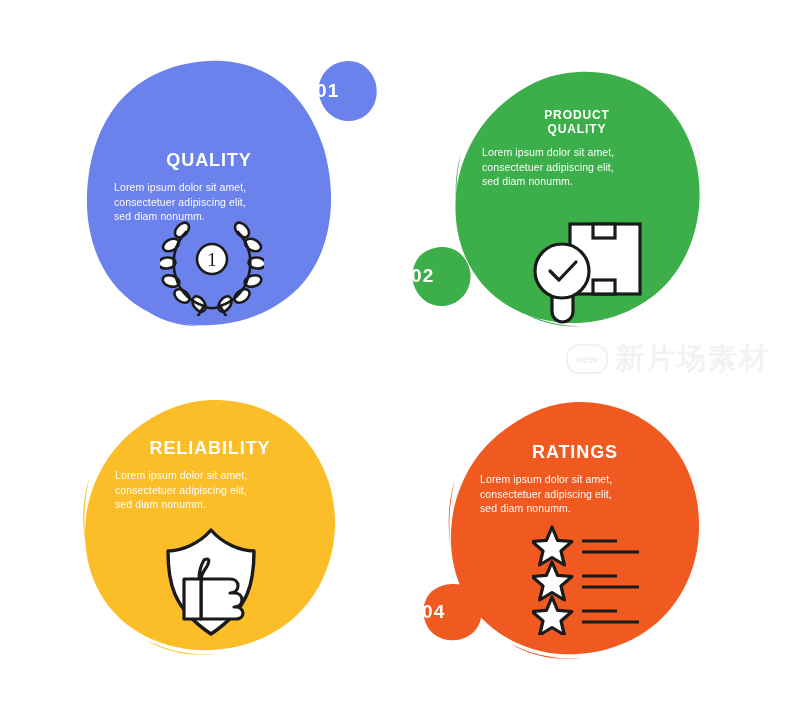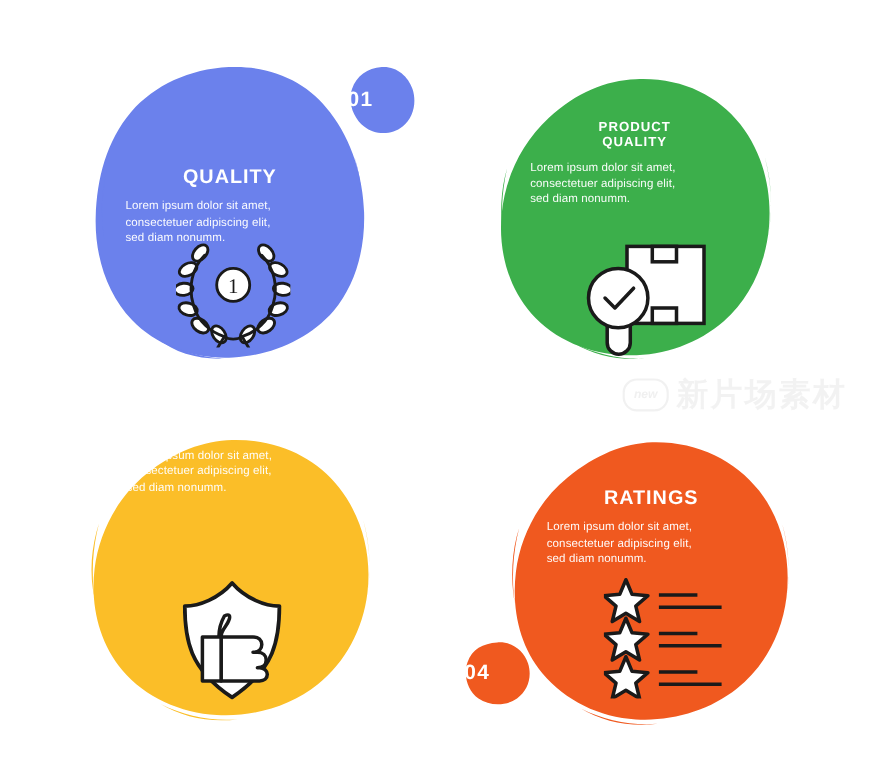--- a/index.html
+++ b/index.html
@@ -144,32 +144,40 @@
       <rect x="63" y="62" width="22" height="14" fill="#ffffff" stroke="#1a1a1a" stroke-width="3.2"></rect>
 
       <path d="M32 62 L32 88" stroke="#1a1a1a" stroke-width="3.2" fill="none"></path>
       <rect x="22" y="68" width="21" height="36" rx="10.5" fill="#ffffff" stroke="#1a1a1a" stroke-width="3.2"></rect>
 
       <circle cx="32" cy="53" r="27" fill="#ffffff" stroke="#1a1a1a" stroke-width="3.2"></circle>
       <path d="M20 53 L29 62 L46 44" fill="none" stroke="#1a1a1a" stroke-width="3.2" stroke-linecap="round" stroke-linejoin="round"></path>
     </svg>
   </div>
 
+  <div class="badge" style="left:411px;top:246px;width:60px;height:60px;font-size:19px;">
+    <svg class="badge-svg" width="60" height="60" viewBox="0 0 60 60">
+      <path d="M30 1 C43 0 54 9 58 21 C62 33 58 46 48 54 C38 62 23 62 13 54
+               C3 46 -1 32 3 20 C7 8 17 2 30 1 Z" fill="#3CAF4B"></path>
+    </svg>
+    <span class="badge-num">02</span>
+  </div>
 
   <div class="blob-card" style="left:80px;top:398px;width:260px;height:260px;">
     <svg class="blob-svg" width="260" height="260" viewBox="0 0 260 260">
       <path d="M131 2 C171 1 206 17 228 45 C250 73 258 108 254 141
                C250 174 234 204 209 224 C184 244 150 254 117 252
                C84 250 52 236 31 211 C10 186 2 152 6 119
                C10 86 27 54 53 33 C79 12 105 3 131 2 Z" fill="#FBBE28"></path>
       <path d="M10 78 C4 101 3 124 6 146 C1 123 3 99 10 78 Z" fill="#FBBE28"></path>
       <path d="M250 74 C257 100 258 126 252 152 C258 125 257 98 250 74 Z" fill="#FBBE28"></path>
       <path d="M66 242 C88 253 112 258 136 256 C110 259 86 254 66 242 Z" fill="#FBBE28"></path>
     </svg>
     <div class="blob-content">
+      <div class="blob-title" style="font-size:18px;margin-top:40px;">RELIABILITY</div>
       <div class="blob-body" style="margin-top:9px;width:190px;">
         <div>Lorem ipsum dolor sit amet,</div>
         <div>consectetuer adipiscing elit,</div>
         <div>sed diam nonumm.</div>
       </div>
     </div>
 
     <svg class="blob-icon" style="left:82px;top:128px;" width="98" height="112" viewBox="0 0 98 112">
       <path d="M49 4 C37 18 19 25 6 25 C6 55 10 82 49 108 C88 82 92 55 92 25
                C79 25 61 18 49 4 Z" fill="#ffffff" stroke="#1a1a1a" stroke-width="3.4" stroke-linejoin="round"></path>
@@ -179,21 +187,21 @@
                  C76 64 73 67 68 67 L72 67 C77 67 80 70 80 74
                  C80 78 77 81 72 81 L74 81 C78 81 81 84 81 87
                  C81 91 78 93 74 93 L39 93 L39 53
                  C39 46 44 44 46 38 C48 33 46 32 42 34 Z"></path>
         <rect x="22" y="53" width="17" height="40"></rect>
       </g>
     </svg>
   </div>
 
 
-  <div class="blob-card" style="left:464px;top:400px;width:256px;height:262px;">
+  <div class="blob-card" style="left:447px;top:400px;width:256px;height:262px;">
     <svg class="blob-svg" width="256" height="262" viewBox="0 0 256 262">
       <path d="M129 2 C169 1 204 18 226 46 C248 74 255 110 251 143
                C247 176 231 206 206 226 C181 246 147 256 114 254
                C81 252 50 237 29 212 C8 187 1 153 5 120
                C9 87 26 55 52 34 C78 13 103 3 129 2 Z" fill="#F0591F"></path>
       <path d="M8 80 C2 103 1 127 4 149 C0 126 1 101 8 80 Z" fill="#F0591F"></path>
       <path d="M247 76 C254 102 255 128 249 154 C255 127 254 100 247 76 Z" fill="#F0591F"></path>
       <path d="M64 244 C86 255 110 260 134 258 C108 261 84 256 64 244 Z" fill="#F0591F"></path>
     </svg>
     <div class="blob-content">

